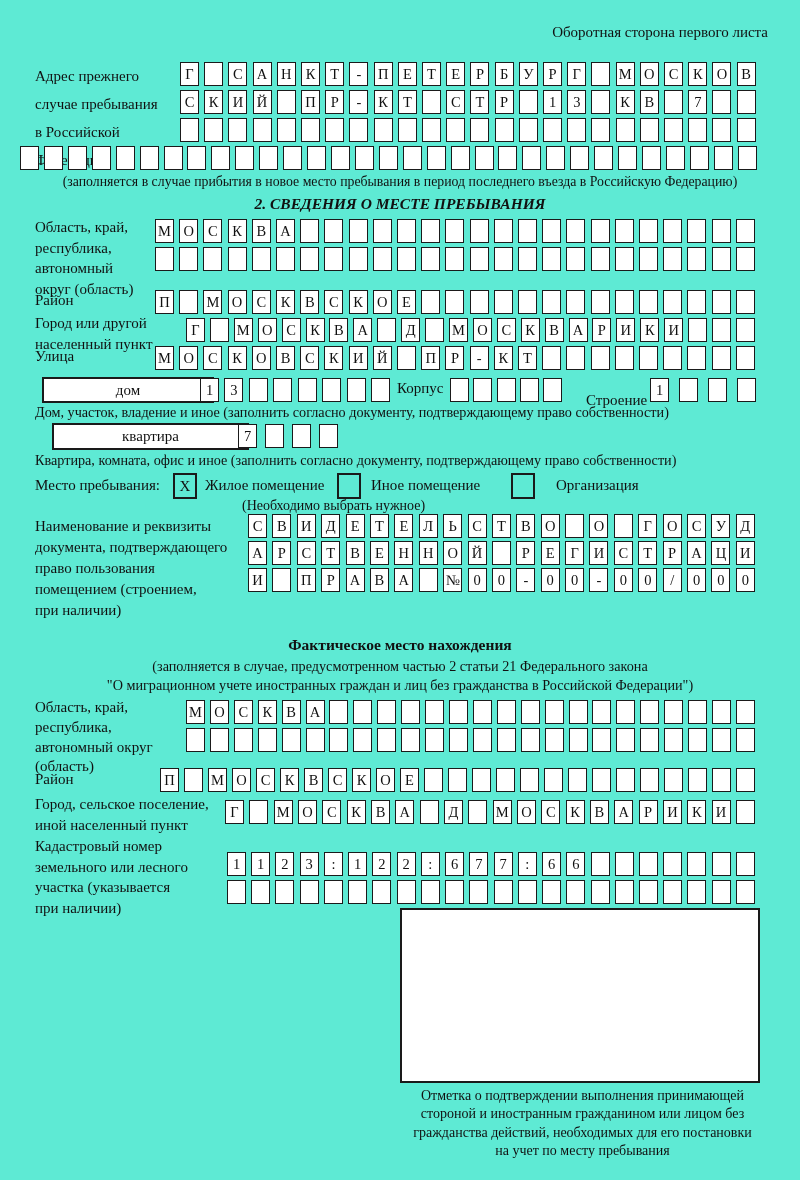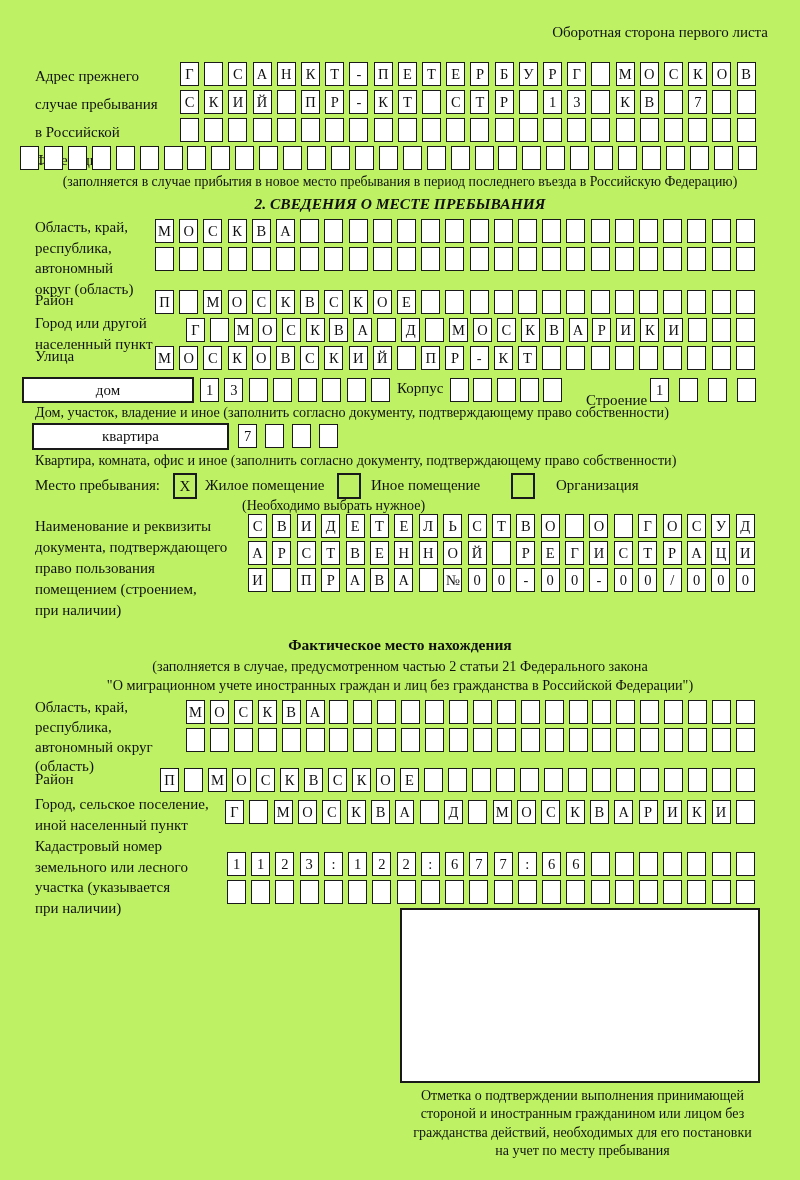--- a/index.html
+++ b/index.html
@@ -1,26 +1,26 @@
 <!DOCTYPE html>
 <html lang="ru"><head>
 <meta charset="utf-8">
 <style>
   html,body{margin:0;padding:0;background:#fff;}
-  #page{position:relative;width:800px;height:1180px;background:#bef264;color:#111;
+  #page{position:relative;width:800px;height:1180px;background:#5eead4;color:#111;
         font-family:"Liberation Serif","DejaVu Serif",serif;overflow:hidden;}
   .abs{position:absolute;}
   .lbl{font-size:15px;color:#111;}
   .lines div{white-space:nowrap;}
   .boxrow{display:flex;justify-content:space-between;}
   .cell{width:19px;height:24px;border:1.7px solid #1a1a1a;box-sizing:border-box;
         display:flex;align-items:center;justify-content:center;
         font-size:14.5px;line-height:1;background:#fff;}
   .widebox{border:2px solid #1a1a1a;box-sizing:border-box;display:flex;
-           align-items:center;justify-content:center;font-size:15px;background:#fff;}
+           align-items:center;justify-content:center;font-size:15px;background:#fff;margin-left:20px;}
   .cbox{width:24px;height:26px;border:2px solid #1a1a1a;box-sizing:border-box;
         display:flex;align-items:center;justify-content:center;font-size:15px;}
   .caption{font-size:14.2px;white-space:nowrap;}
   .center{left:0;width:800px;text-align:center;}
   .bold{font-weight:bold;}
   .stampbox{border:2px solid #1a1a1a;box-sizing:border-box;background:#fff;}
 </style>
 </head>
 <body>
 

